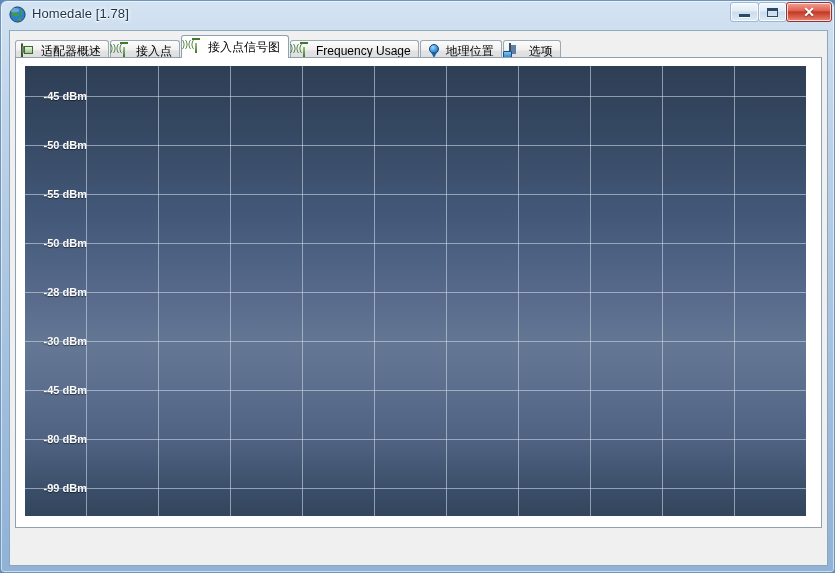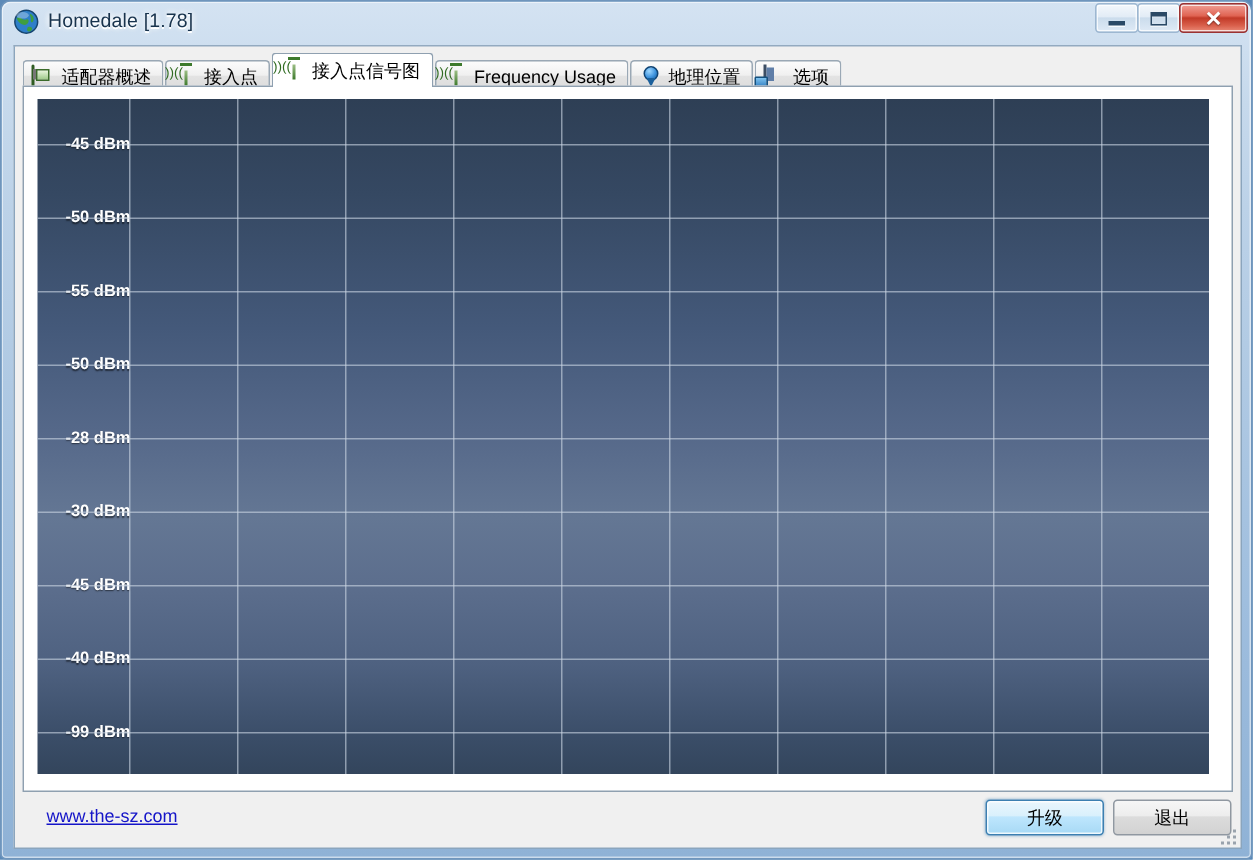--- a/index.html
+++ b/index.html
@@ -462,21 +462,21 @@
             <div class="ytick-label" style="top: 127.5px;">-55 dBm</div>
             <div class="ytick-mark" style="top: 176.5px;"></div>
             <div class="ytick-label" style="top: 176.5px;">-50 dBm</div>
             <div class="ytick-mark" style="top: 225.5px;"></div>
             <div class="ytick-label" style="top: 225.5px;">-28 dBm</div>
             <div class="ytick-mark" style="top: 274.5px;"></div>
             <div class="ytick-label" style="top: 274.5px;">-30 dBm</div>
             <div class="ytick-mark" style="top: 323.5px;"></div>
             <div class="ytick-label" style="top: 323.5px;">-45 dBm</div>
             <div class="ytick-mark" style="top: 372.5px;"></div>
-            <div class="ytick-label" style="top: 372.5px;">-40 dBm</div>
+            <div class="ytick-label" style="top: 372.5px;">-80 dBm</div>
             <div class="ytick-mark" style="top: 421.5px;"></div>
             <div class="ytick-label" style="top: 421.5px;">-99 dBm</div>
           </div>
       <div class="grid-h" style="top: 29.5px;"></div>
           <div class="grid-h" style="top: 78.5px;"></div>
           <div class="grid-h" style="top: 127.5px;"></div>
           <div class="grid-h" style="top: 176.5px;"></div>
           <div class="grid-h" style="top: 225.5px;"></div>
           <div class="grid-h" style="top: 274.5px;"></div>
           <div class="grid-h" style="top: 323.5px;"></div>
@@ -489,28 +489,15 @@
           <div class="grid-v" style="left: 348.5px;"></div>
           <div class="grid-v" style="left: 420.5px;"></div>
           <div class="grid-v" style="left: 492.5px;"></div>
           <div class="grid-v" style="left: 564.5px;"></div>
           <div class="grid-v" style="left: 636.5px;"></div>
           <div class="grid-v" style="left: 708.5px;"></div>
           <div class="grid-v" style="left: 780.5px;"></div>
         </div>
     </div>
 
-    <div class="footer">
-      <a class="weblink" href="#">www.the-sz.com</a>
-      <div class="btn primary" id="upgrade-button">升级</div>
-      <div class="btn" id="exit-button">退出</div>
-      <div class="resize-grip">
-        <i style="right:0;bottom:0"></i>
-          <i style="right:4px;bottom:0"></i>
-          <i style="right:8px;bottom:0"></i>
-        <i style="right:0;bottom:4px"></i>
-          <i style="right:4px;bottom:4px"></i>
-        <i style="right:0;bottom:8px"></i>
-      </div>
-    </div>
 
   </div>
 </div>
 
 </body></html>

